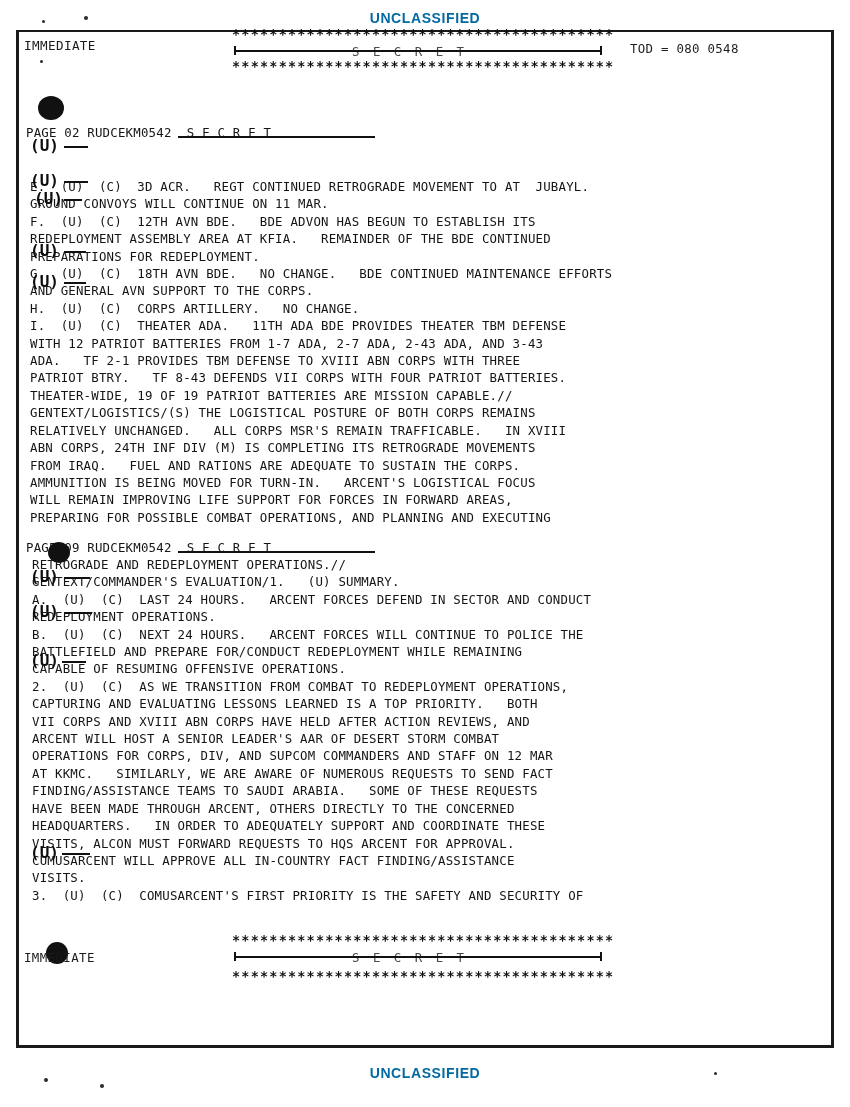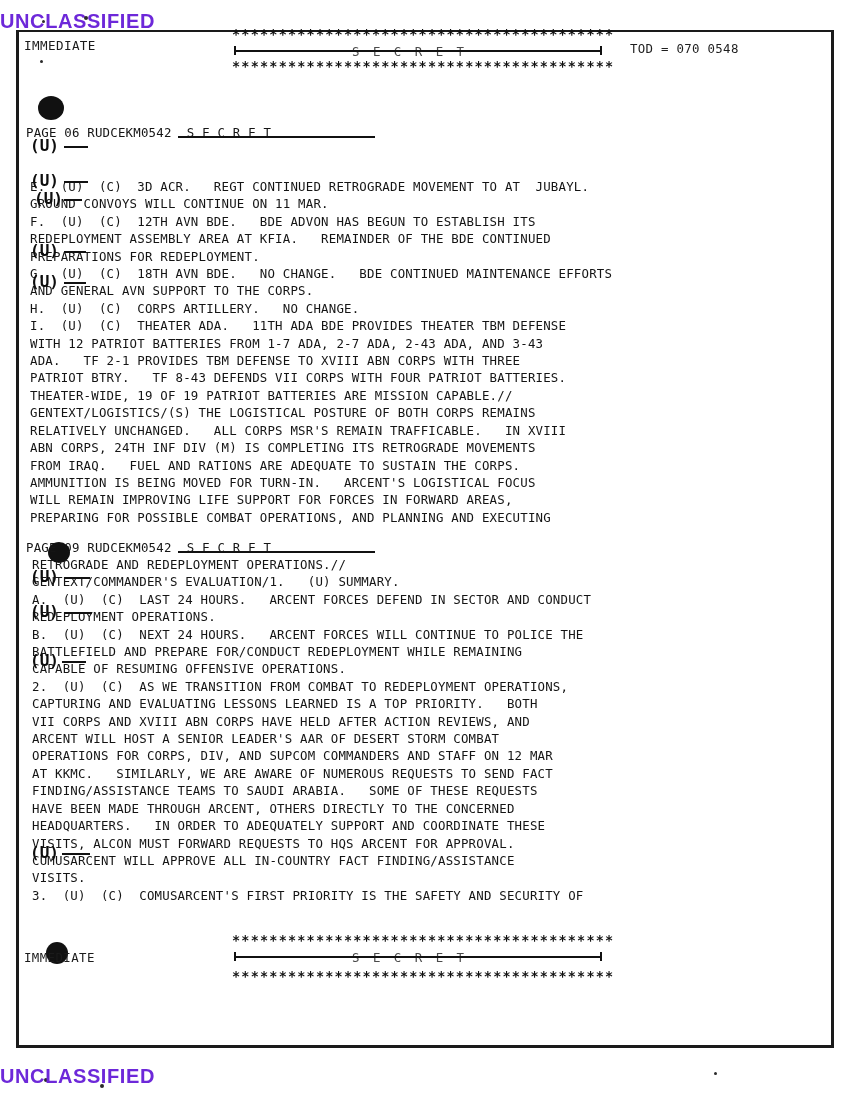--- a/index.html
+++ b/index.html
@@ -19,25 +19,26 @@
     position: absolute;
     left: 0; top: 0;
     width: 850px; height: 1107px;
     background: #fff;
   }
 
   
   .classification {
     position: absolute;
     width: 100%;
+    text-align: center;
     font-family: "Liberation Sans", sans-serif;
     font-weight: bold;
-    font-size: 20px;
+    font-size: 14px;
     letter-spacing: 0.6px;
-    color: #6d28d9;
+    color: #0369a1;
   }
   .classification.top { top: 10px; }
   .classification.bottom { top: 1065px; }
 
   
   .frame-line {
     position: absolute;
     background: #1a1a1a;
   }
   .frame-top { left: 16px; top: 30px; width: 818px; height: 2px; }
@@ -181,40 +182,40 @@
 <div class="page">
 
   <div class="classification top">UNCLASSIFIED</div>
 
   <div class="frame-line frame-top"></div>
   <div class="frame-line frame-bottom"></div>
   <div class="frame-line frame-left"></div>
   <div class="frame-line frame-right"></div>
 
   <div class="hdr-immediate">IMMEDIATE</div>
-  <div class="hdr-tod">TOD = 070 0548</div>
+  <div class="hdr-tod">TOD = 080 0548</div>
 
   <div class="stars g1-stars1">*****************************************</div>
   <div class="secret-word g1-word">S E C R E T</div>
   <div class="strike g1-strike"></div>
   <div class="tick g1-tick-l"></div>
   <div class="tick g1-tick-r"></div>
   <div class="stars g1-stars2">*****************************************</div>
 
   <div class="blob blob-1"></div>
   <div class="blob blob-2"></div>
   <div class="blob blob-3"></div>
   <div class="speck" style="left:42px; top:20px; width:3px; height:3px;"></div>
   <div class="speck" style="left:84px; top:16px; width:4px; height:4px;"></div>
   <div class="speck" style="left:40px; top:60px; width:3px; height:3px;"></div>
   <div class="speck" style="left:44px; top:1078px; width:4px; height:4px;"></div>
   <div class="speck" style="left:100px; top:1084px; width:4px; height:4px;"></div>
   <div class="speck" style="left:714px; top:1072px; width:3px; height:3px;"></div>
 
-  <div class="doc-text" style="left:26px; top:124px;">PAGE 06 RUDCEKM0542  S E C R E T</div>
+  <div class="doc-text" style="left:26px; top:124px;">PAGE 02 RUDCEKM0542  S E C R E T</div>
   <div class="pg-strike pg1-strike"></div>
   <div class="doc-text block-a" style="top:141px;">E.  (U)  (C)  3D ACR.   REGT CONTINUED RETROGRADE MOVEMENT TO AT  JUBAYL.
 GROUND CONVOYS WILL CONTINUE ON 11 MAR.
 F.  (U)  (C)  12TH AVN BDE.   BDE ADVON HAS BEGUN TO ESTABLISH ITS
 REDEPLOYMENT ASSEMBLY AREA AT KFIA.   REMAINDER OF THE BDE CONTINUED
 PREPARATIONS FOR REDEPLOYMENT.
 G.  (U)  (C)  18TH AVN BDE.   NO CHANGE.   BDE CONTINUED MAINTENANCE EFFORTS
 AND GENERAL AVN SUPPORT TO THE CORPS.
 H.  (U)  (C)  CORPS ARTILLERY.   NO CHANGE.
 I.  (U)  (C)  THEATER ADA.   11TH ADA BDE PROVIDES THEATER TBM DEFENSE

